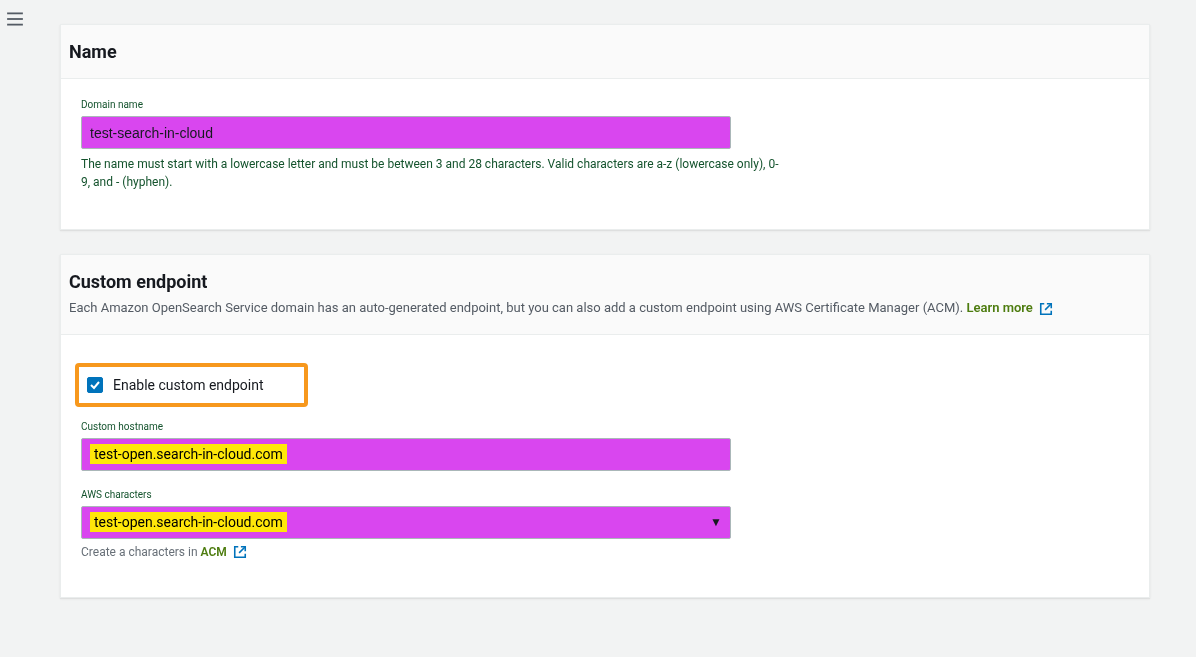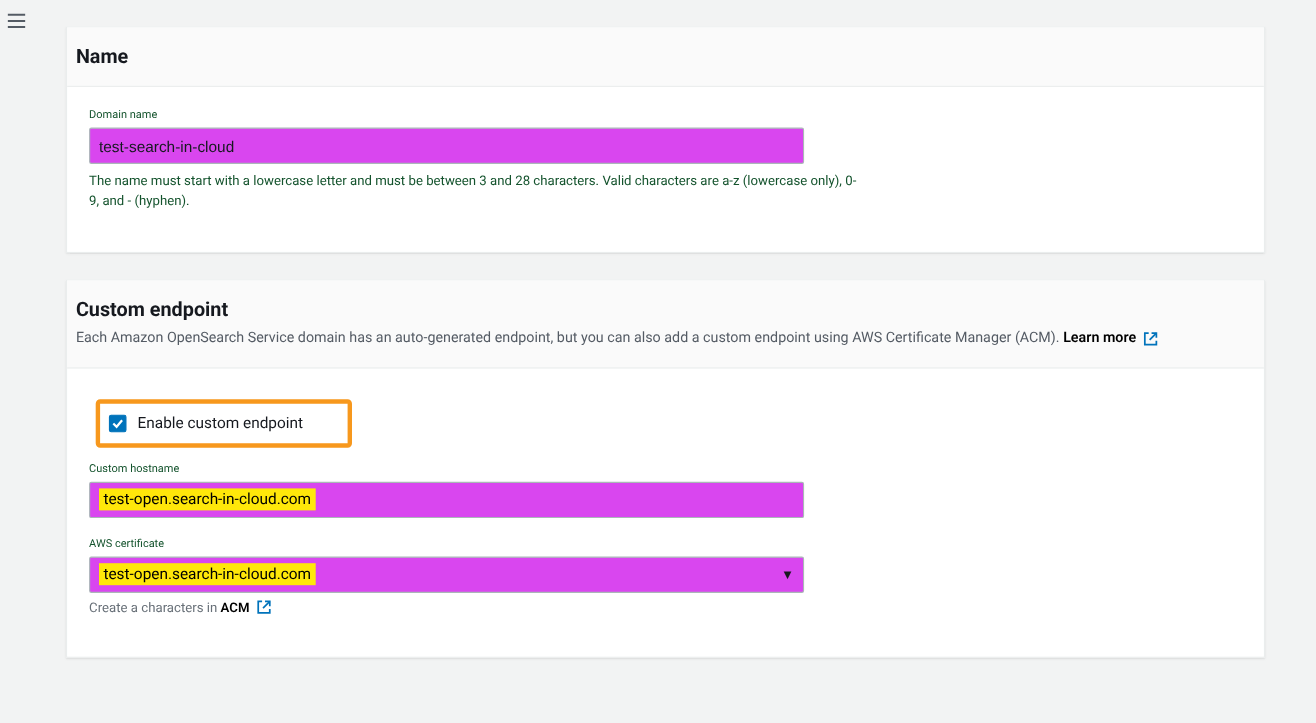--- a/index.html
+++ b/index.html
@@ -62,38 +62,38 @@
       background: #d946ef;
     }
     .help-text {
       color: #14532d;
       font-size: 12px;
       margin-top: 6px;
       line-height: 1.5;
       max-width: 700px;
     }
     .link {
-      color: #000000;
+      color: #4d7c0f;
       font-weight: 600;
       text-decoration: none;
       cursor: pointer;
     }
     .external-icon {
       display: inline-block;
       vertical-align: middle;
       width: 14px; height: 14px;
       margin-left: 3px;
     }
     .highlight-box {
       display: inline-flex;
       align-items: center;
       border: 4px solid #f7981d;
       padding: 10px 40px 10px 8px;
       border-radius: 4px;
-      margin: 8px 0 14px 12px;
+      margin: 8px 0 14px 0;
       position: relative;
       left: -6px;
     }
     .checkbox-wrap {
       display: inline-flex;
       align-items: center;
       gap: 10px;
     }
     .checkbox-box {
       width: 16px;
@@ -189,21 +189,21 @@
         </div>
 
         <div class="field-group">
           <div class="field-label">Custom hostname</div>
           <div class="text-input" style="display:flex;align-items:center;padding:0 8px;">
             <mark class="yellow">test-open.search-in-cloud.com</mark>
           </div>
         </div>
 
         <div class="field-group">
-          <div class="field-label">AWS certificate</div>
+          <div class="field-label">AWS characters</div>
           <div class="select-wrap">
             <span class="select-value"><mark class="yellow">test-open.search-in-cloud.com</mark></span>
             <span class="caret">▼</span>
           </div>
           <div class="acm-row">
             <span>Create a characters in </span><a class="link"><span>ACM</span>
               <svg class="external-icon" viewBox="0 0 16 16" fill="none" stroke="#0073bb" stroke-width="1.8">
                 <path d="M6 2H2v12h12v-4"></path>
                 <path d="M9 2h5v5"></path>
                 <path d="M14 2L7 9"></path>

